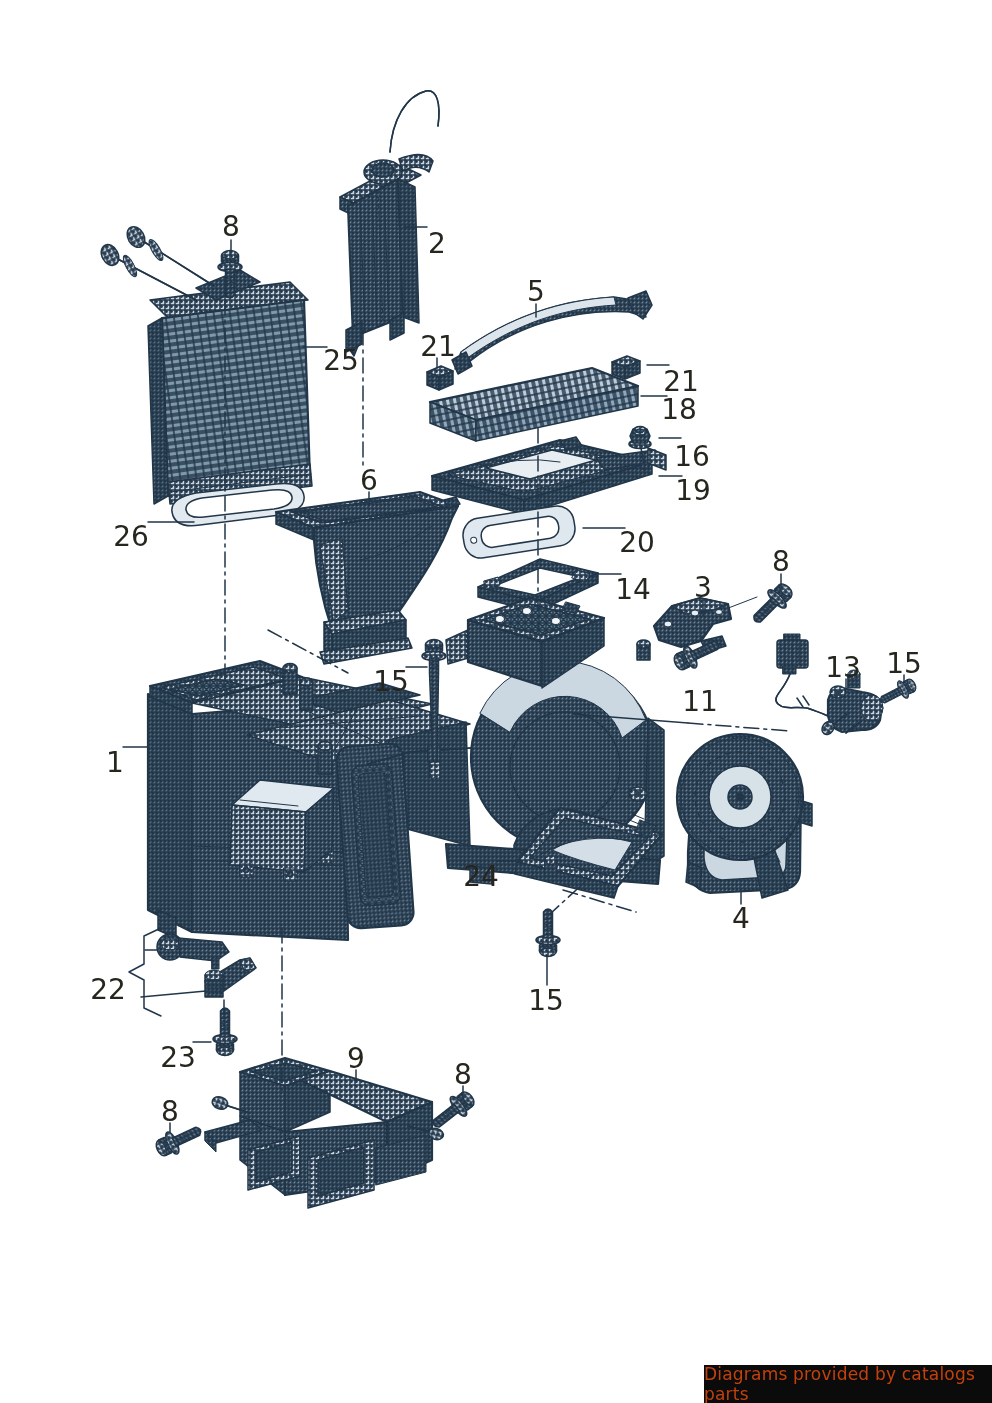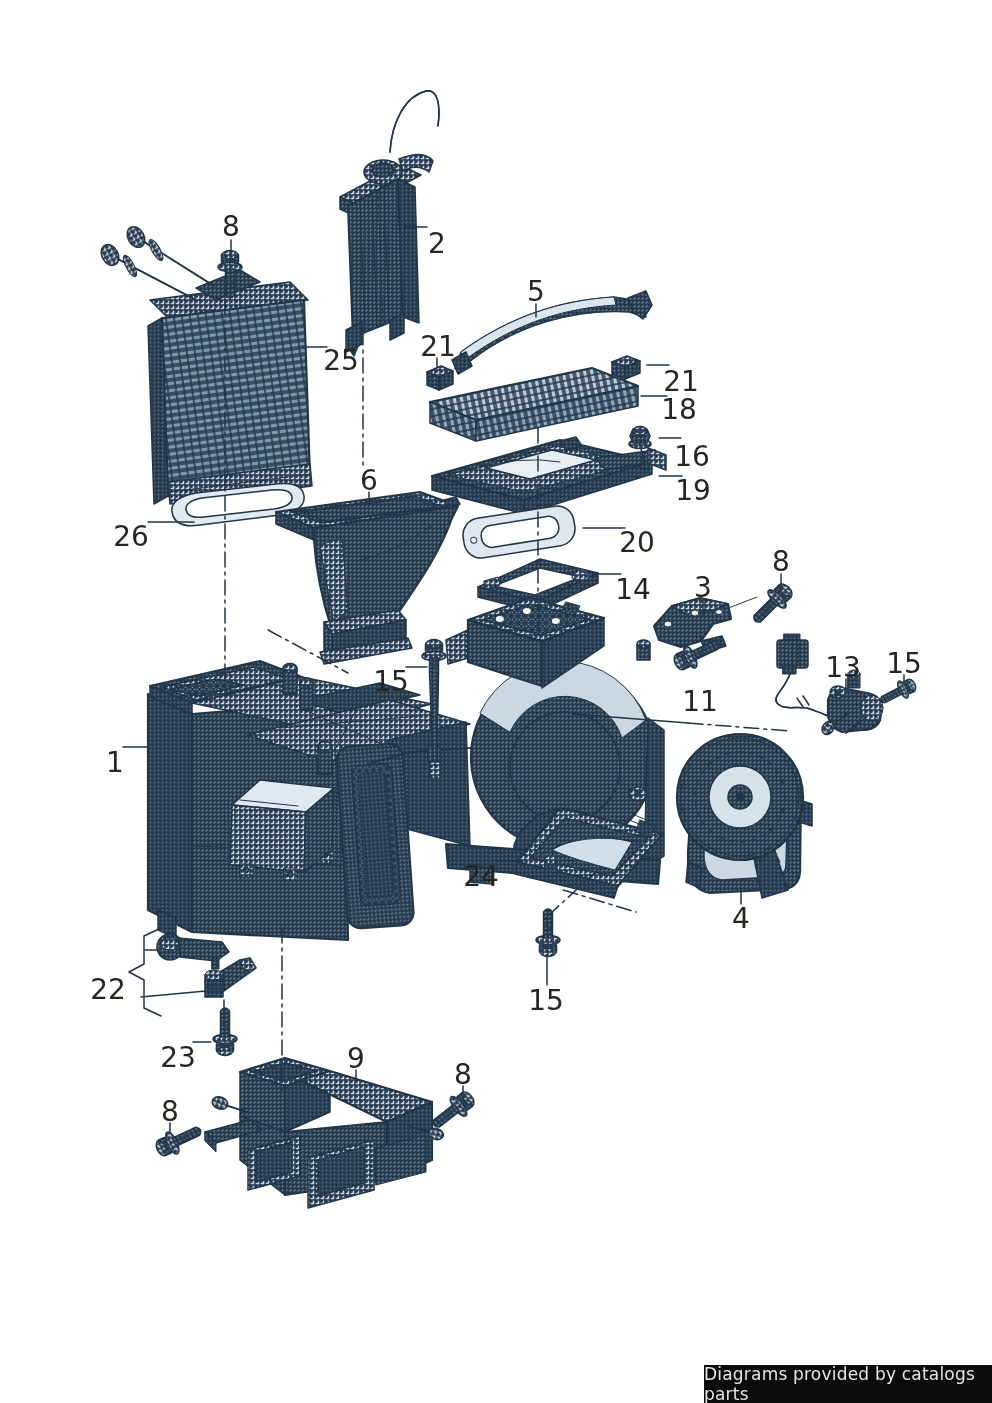--- a/index.html
+++ b/index.html
@@ -11,21 +11,21 @@
     stroke:#22364a;stroke-width:1.5;stroke-linejoin:round;stroke-linecap:round;
   }
   #diagram .w2{stroke-width:2.2}
   #diagram .w1{stroke-width:1}
   #diagram .ns{stroke:none}
   .callout-text{font-size:28px;fill:#26261f;text-anchor:middle;stroke:none;}
   .leader{stroke:#1c1c1c;stroke-width:1.7;fill:none;}
   .axis{stroke:#a7bdcb;stroke-width:1.6;fill:none;stroke-dasharray:15 5 3 5;}
   .brace{stroke:#1c1c1c;stroke-width:1.6;fill:none;}
   #footer-bar{position:absolute;left:704px;top:1365px;width:288px;height:38px;background:#0b0b0b;
-    color:#e5e5e5;display:flex;align-items:center;justify-content:center;font-size:17px;letter-spacing:.2px;}
+    color:#c2410c;display:flex;align-items:center;justify-content:center;font-size:17px;letter-spacing:.2px;}
 </style>
 </head>
 <body>
 
 <div id="stage">
 <svg id="diagram" width="992" height="1403" viewBox="0 0 992 1403" xmlns="http://www.w3.org/2000/svg">
 <defs>
   <pattern id="pm" width="4" height="4" patternUnits="userSpaceOnUse">
     <rect width="4" height="4" fill="#90a7b8" stroke="none"></rect>
           <circle cx="1.3" cy="1.3" r="0.75" fill="#5d7689" stroke="none"></circle>

